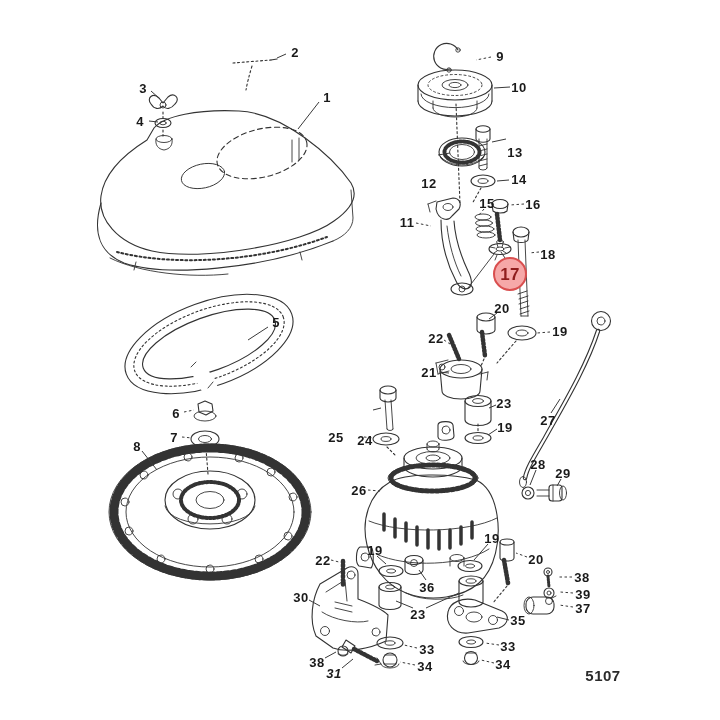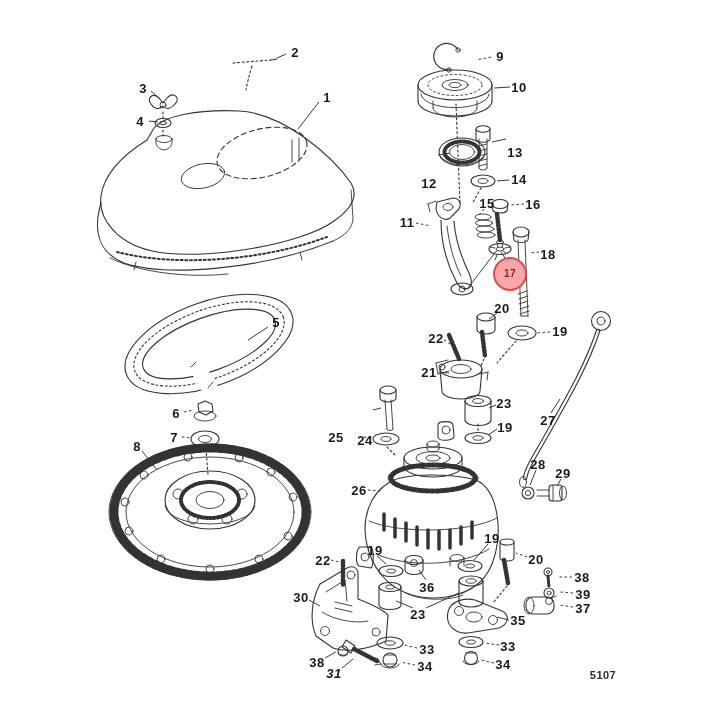--- a/index.html
+++ b/index.html
@@ -15,23 +15,23 @@
   .hatch{stroke-width:4;stroke-dasharray:2 2;}
   .thread{stroke-width:4.5;stroke-dasharray:1.8 1.8;}
   .thread-sm{stroke-width:3;stroke-dasharray:1.5 1.3;}
   .leader{stroke:#3a3a3a;stroke-width:1;}
   .leader.dashed{stroke-dasharray:2.5 2.5;}
   .callout{position:absolute;transform:translate(-50%,-50%);font-weight:bold;font-size:13px;
            line-height:1;letter-spacing:0.4px;color:var(--callout-color,#1a1a1a);cursor:pointer;
            user-select:none;}
   .callout.highlighted{width:34px;height:34px;border-radius:50%;background:var(--hl-fill,#f6a8a8);
            border:2.5px solid var(--hl-ring,#d94f4f);color:var(--hl-text,#8f1d1d);
-           display:flex;align-items:center;justify-content:center;font-size:10px;box-sizing:border-box;}
+           display:flex;align-items:center;justify-content:center;font-size:17px;box-sizing:border-box;}
   .drawing-number{position:absolute;left:603px;top:675px;transform:translate(-50%,-50%);
-           font-weight:bold;font-size:11px;letter-spacing:0.5px;color:#2b2b2b;}
+           font-weight:bold;font-size:15px;letter-spacing:0.5px;color:#2b2b2b;}
 </style>
 </head>
 <body>
 
 <div class="stage">
 
 <svg width="720" height="720" viewBox="0 0 720 720">
 
   <g>
     <path class="ln" d="M239,111 C284,113 333,157 351,183 C359,196 351,209 334,221 C303,244 203,262 152,251 C117,243 98,219 101,196 C104,174 123,155 147,140 L154,128 C164,116 198,109 239,111 Z"></path>

